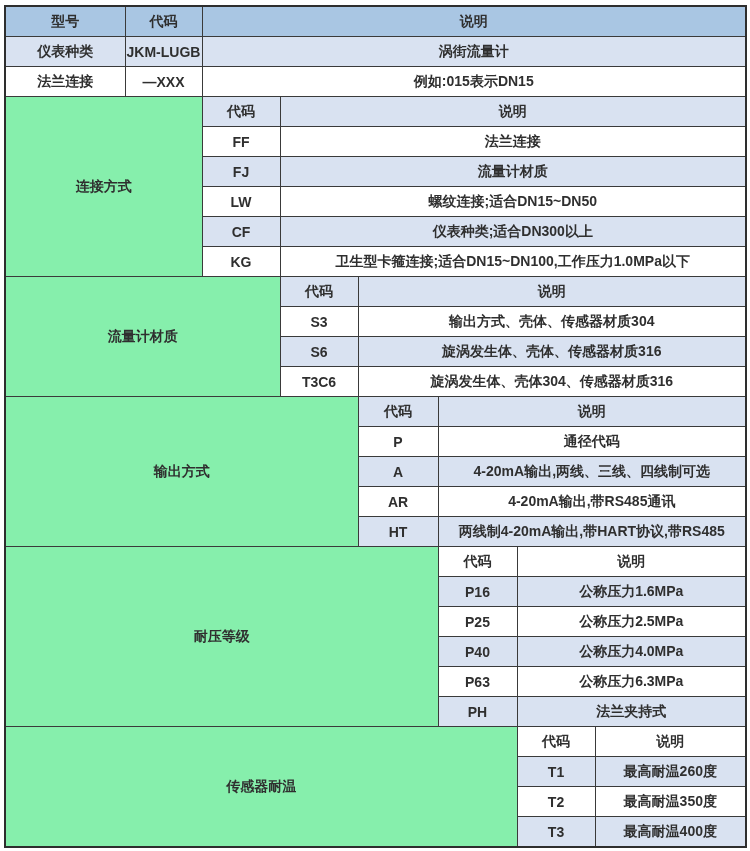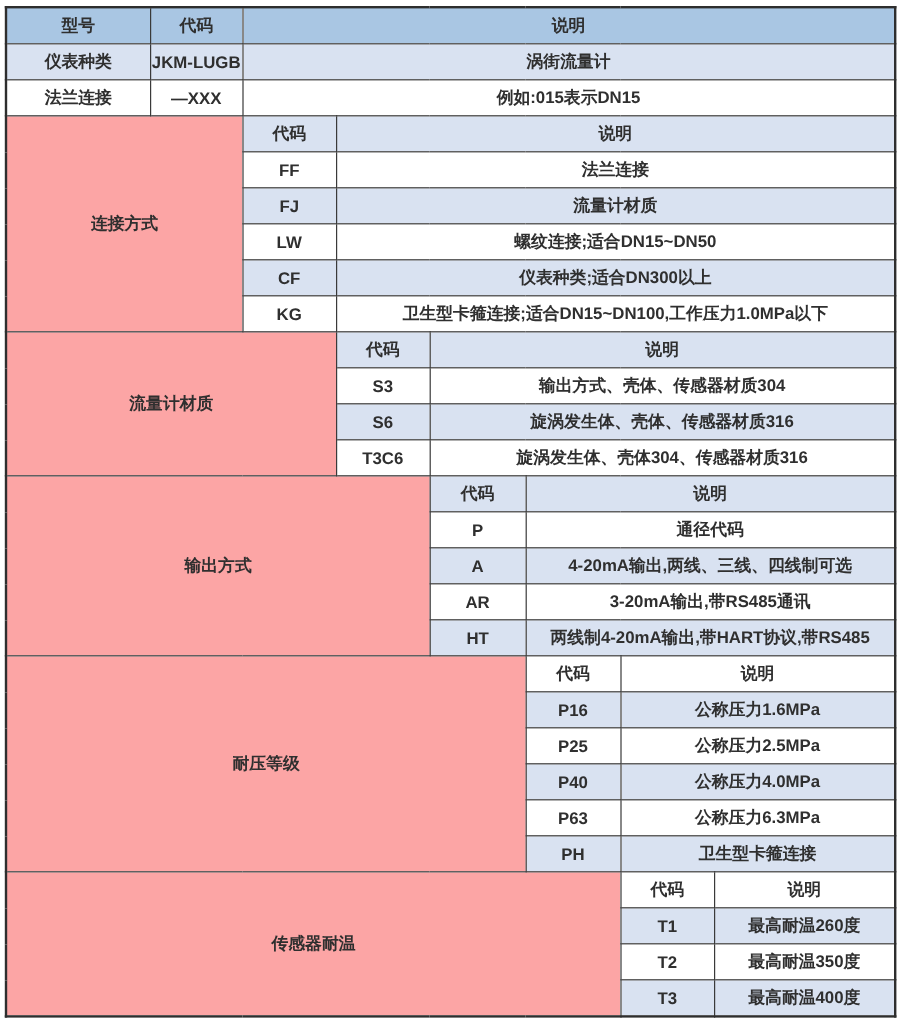--- a/index.html
+++ b/index.html
@@ -27,21 +27,21 @@
     font-size: 14px;
     color: #2f2f2f;
     overflow: hidden;
     white-space: nowrap;
   }
   
   table.spec tr { background: #ffffff; }
   table.spec tr:nth-child(even) { background: #d9e2f1; }
   table.spec tr.head-row { background: #a9c6e3; }
   
-  td.section-label { background: #fca5a5; text-align: center; }
+  td.section-label { background: #86efac; text-align: center; }
   td.center { text-align: center; }
   td.desc { text-align: center; padding-left: 10px; padding-right: 6px; }
 </style>
 </head>
 <body>
 
 <div class="page">
   <table class="spec">
     <colgroup>
       <col style="width:120px">
@@ -125,21 +125,21 @@
       <tr>
         <td class="center">P</td>
         <td class="desc" colspan="3">通径代码</td>
       </tr>
       <tr>
         <td class="center">A</td>
         <td class="desc" colspan="3">4-20mA输出,两线、三线、四线制可选</td>
       </tr>
       <tr>
         <td class="center">AR</td>
-        <td class="desc" colspan="3">3-20mA输出,带RS485通讯</td>
+        <td class="desc" colspan="3">4-20mA输出,带RS485通讯</td>
       </tr>
       <tr>
         <td class="center">HT</td>
         <td class="desc" colspan="3">两线制4-20mA输出,带HART协议,带RS485</td>
       </tr>
 
       <tr>
         <td class="section-label" colspan="5" rowspan="6">耐压等级</td>
         <td class="center">代码</td>
         <td class="desc" colspan="2">说明</td>
@@ -155,21 +155,21 @@
       <tr>
         <td class="center">P40</td>
         <td class="desc" colspan="2">公称压力4.0MPa</td>
       </tr>
       <tr>
         <td class="center">P63</td>
         <td class="desc" colspan="2">公称压力6.3MPa</td>
       </tr>
       <tr>
         <td class="center">PH</td>
-        <td class="desc" colspan="2">卫生型卡箍连接</td>
+        <td class="desc" colspan="2">法兰夹持式</td>
       </tr>
 
       <tr>
         <td class="section-label" colspan="6" rowspan="4">传感器耐温</td>
         <td class="center">代码</td>
         <td class="desc">说明</td>
       </tr>
       <tr>
         <td class="center">T1</td>
         <td class="desc">最高耐温260度</td>

